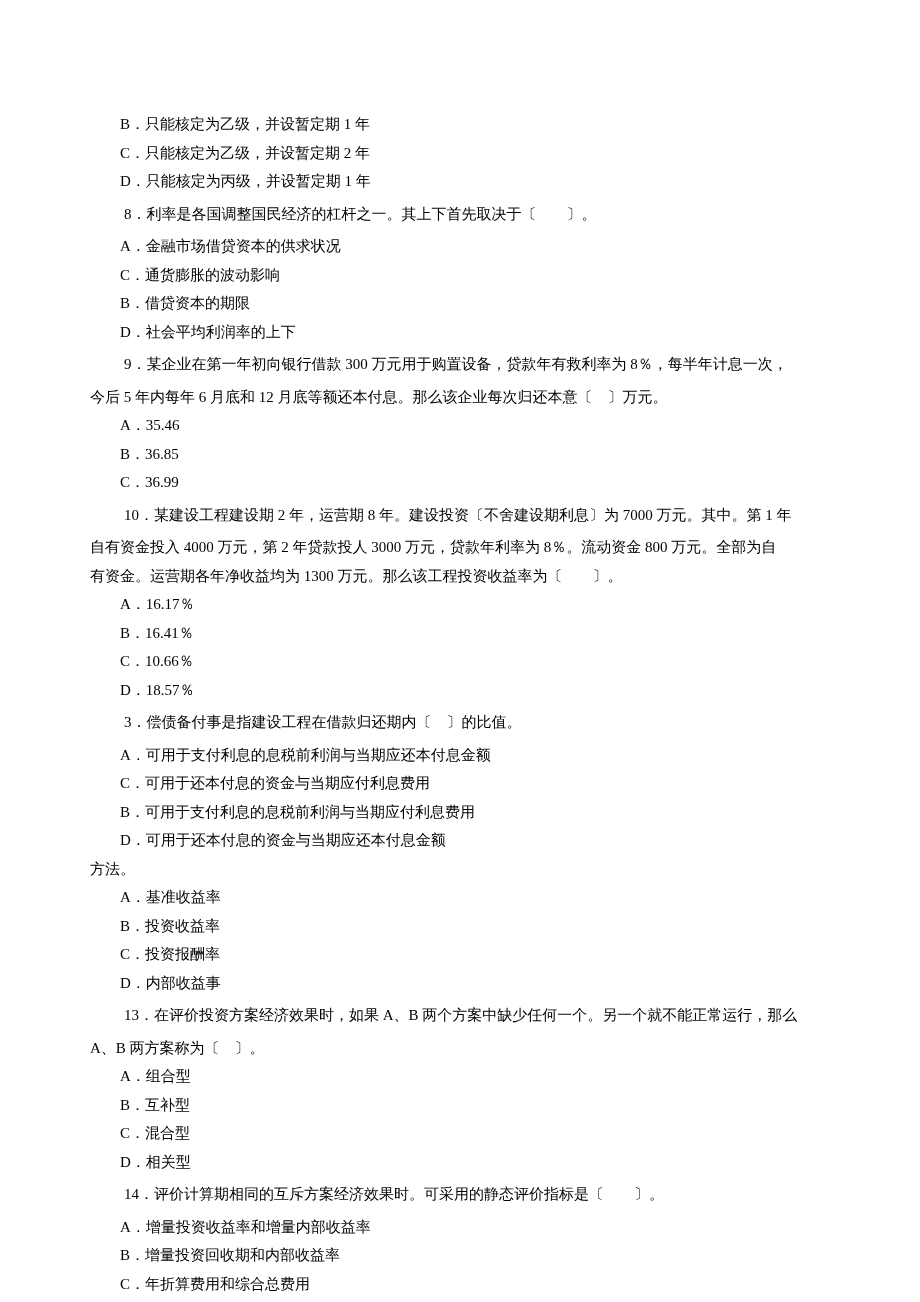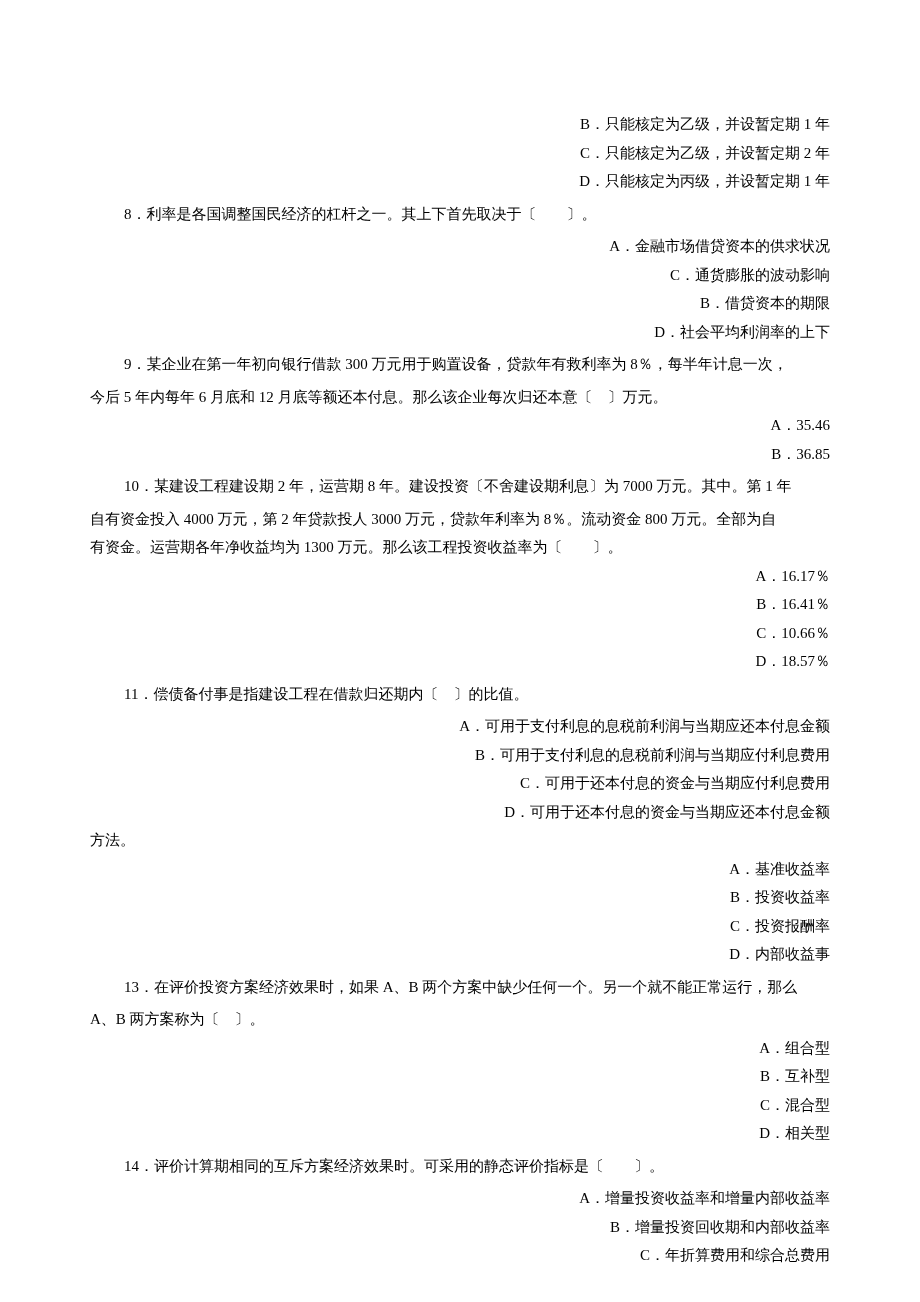--- a/index.html
+++ b/index.html
@@ -15,21 +15,20 @@
   .page {
     padding: 110px 90px 60px 90px;
   }
   .q-indent {
     text-indent: 2em;
     margin: 4px;
   }
   .opt-indent {
     text-indent: 2em;
     margin: 0;
-    text-align: right;
   }
   .no-indent {
     text-indent: 0;
     margin: 0;
   }
 </style>
 </head>
 <body>
 
 <div class="page" id="container">
@@ -38,31 +37,32 @@
     <p class="opt-indent">D．只能核定为丙级，并设暂定期 1 年</p>
     <p class="q-indent">8．利率是各国调整国民经济的杠杆之一。其上下首先取决于〔　　〕。</p>
     <p class="opt-indent">A．金融市场借贷资本的供求状况</p>
     <p class="opt-indent">C．通货膨胀的波动影响</p>
     <p class="opt-indent">B．借贷资本的期限</p>
     <p class="opt-indent">D．社会平均利润率的上下</p>
     <p class="q-indent">9．某企业在第一年初向银行借款 300 万元用于购置设备，贷款年有救利率为 8％，每半年计息一次，</p>
     <p class="no-indent">今后 5 年内每年 6 月底和 12 月底等额还本付息。那么该企业每次归还本意〔　〕万元。</p>
     <p class="opt-indent">A．35.46</p>
     <p class="opt-indent">B．36.85</p>
+    <p class="opt-indent">C．36.99</p>
     <p class="q-indent">10．某建设工程建设期 2 年，运营期 8 年。建设投资〔不舍建设期利息〕为 7000 万元。其中。第 1 年</p>
     <p class="no-indent">自有资金投入 4000 万元，第 2 年贷款投人 3000 万元，贷款年利率为 8％。流动资金 800 万元。全部为自</p>
     <p class="no-indent">有资金。运营期各年净收益均为 1300 万元。那么该工程投资收益率为〔　　〕。</p>
     <p class="opt-indent">A．16.17％</p>
     <p class="opt-indent">B．16.41％</p>
     <p class="opt-indent">C．10.66％</p>
     <p class="opt-indent">D．18.57％</p>
-    <p class="q-indent">11．偿债备付事是指建设工程在借款归还期内〔　〕的比值。</p>
+    <p class="q-indent">3．偿债备付事是指建设工程在借款归还期内〔　〕的比值。</p>
     <p class="opt-indent">A．可用于支付利息的息税前利润与当期应还本付息金额</p>
+    <p class="opt-indent">C．可用于还本付息的资金与当期应付利息费用</p>
     <p class="opt-indent">B．可用于支付利息的息税前利润与当期应付利息费用</p>
-    <p class="opt-indent">C．可用于还本付息的资金与当期应付利息费用</p>
     <p class="opt-indent">D．可用于还本付息的资金与当期应还本付息金额</p>
     <p class="no-indent">方法。</p>
     <p class="opt-indent">A．基准收益率</p>
     <p class="opt-indent">B．投资收益率</p>
     <p class="opt-indent">C．投资报酬率</p>
     <p class="opt-indent">D．内部收益事</p>
     <p class="q-indent">13．在评价投资方案经济效果时，如果 A、B 两个方案中缺少任何一个。另一个就不能正常运行，那么</p>
     <p class="no-indent">A、B 两方案称为〔　〕。</p>
     <p class="opt-indent">A．组合型</p>
     <p class="opt-indent">B．互补型</p>

